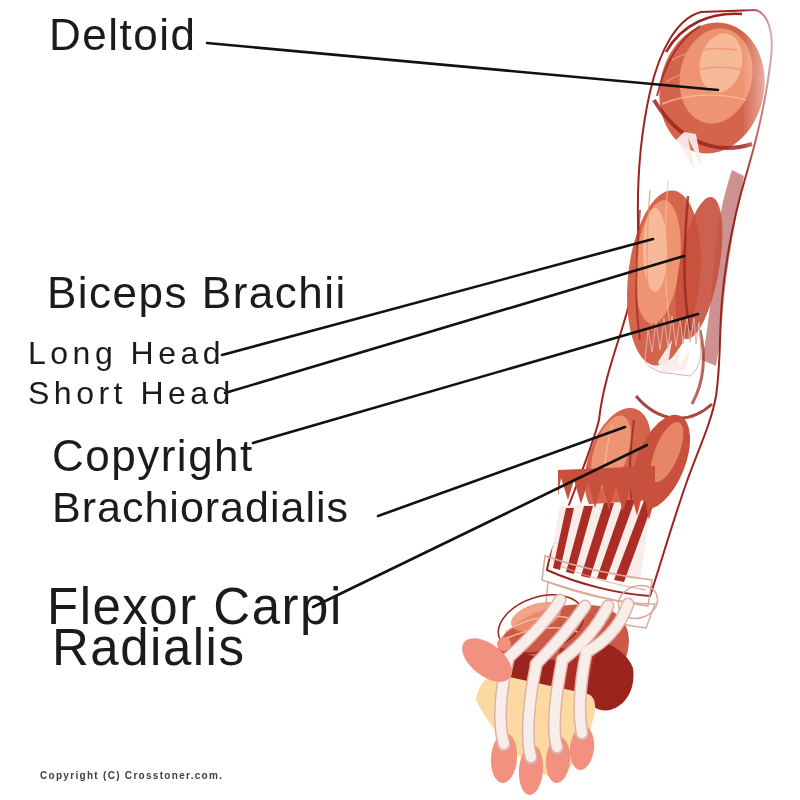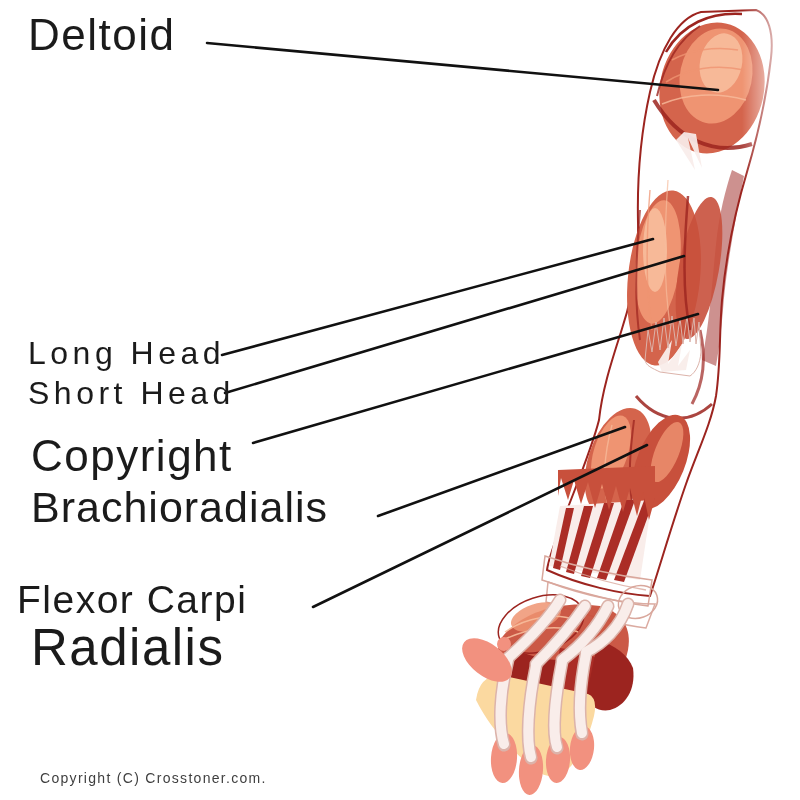--- a/index.html
+++ b/index.html
@@ -1,31 +1,31 @@
 <!DOCTYPE html>
 <html style="--ink: #1b1b1b; --line: #111111; --copy-ink: #3f3f3f; --muscle-base: #c8503c; --muscle-mid: #d4644c; --muscle-deep: #9c241f; --muscle-dark: #ab2d26; --muscle-hi: #ef9472; --muscle-light: #f7bc9c; --tendon: #f9edea; --tendon-edge: #dcb3aa; --wrap: #f5e2dc; --wrap-edge: #d9a79c; --skin-tip: #f2917f; --fat-yellow: #fbd9a0;"><head>
 <meta charset="utf-8">
 <style>
   html,body{margin:0;padding:0;background:#fff;}
   .stage{position:relative;width:800px;height:800px;background:#fff;overflow:hidden;
          font-family:"Liberation Sans", sans-serif;}
   .lbl{position:absolute;color:var(--ink,#1b1b1b);white-space:nowrap;line-height:1.04;
        font-weight:400;}
-  .lbl-large{font-size:44px;letter-spacing:1.5px;}
+  .lbl-large{font-size:44px;letter-spacing:1.5px;margin-left:21px;}
   .lbl-small{font-size:32px;letter-spacing:4.5px;}
   .lab-deltoid{left:28px;top:12px;}
   .lab-biceps{left:26px;top:270px;}
   .lab-long{left:28px;top:337px;}
   .lab-short{left:28px;top:377px;}
   .lab-brachialis{left:31px;top:433px;}
   .lab-brachio{left:31px;top:485px;font-size:43px;letter-spacing:1px;text-align:right;}
-  .lab-flexor{left:17px;top:580px;font-size:39px;}
+  .lab-flexor{left:26px;top:580px;font-size:51px;}
   .lab-radialis{left:31px;top:621px;font-size:51px;}
-  .copyright{left:40px;top:771px;font-size:14px;letter-spacing:1.3px;
-             color:var(--copy-ink,#3f3f3f);}
+  .copyright{left:40px;top:771px;font-size:10px;letter-spacing:1.3px;
+             color:var(--copy-ink,#3f3f3f);font-weight:bold;}
   svg{position:absolute;left:0;top:0;}
   .leader{stroke:var(--line,#111);stroke-width:2.6;stroke-linecap:round;fill:none;}
   .f-base{fill:var(--muscle-base,#c8503c);} .f-mid{fill:var(--muscle-mid,#d4644c);}
   .f-deep{fill:var(--muscle-deep,#9c241f);} .f-dark{fill:var(--muscle-dark,#ab2d26);}
   .f-hi{fill:var(--muscle-hi,#ef9472);}     .f-light{fill:var(--muscle-light,#f7bc9c);}
   .f-tendon{fill:var(--tendon,#f9edea);}    .f-wrap{fill:var(--wrap,#f5e2dc);}
   .f-tip{fill:var(--skin-tip,#f2917f);}     .f-fat{fill:var(--fat-yellow,#fbd9a0);}
   .s-deep{stroke:var(--muscle-deep,#9c241f);fill:none;}
   .s-light{stroke:var(--muscle-light,#f7bc9c);fill:none;}
   .s-hi{stroke:var(--muscle-hi,#ef9472);fill:none;}
@@ -174,20 +174,21 @@
       <line class="leader" x1="207" y1="43" x2="718" y2="90"></line>
       <line class="leader" x1="222" y1="355" x2="653" y2="239"></line>
       <line class="leader" x1="225" y1="393" x2="684" y2="256"></line>
       <line class="leader" x1="253" y1="443" x2="698" y2="314"></line>
       <line class="leader" x1="378" y1="516" x2="625" y2="427"></line>
       <line class="leader" x1="313" y1="607" x2="647" y2="445"></line>
     </g>
   </svg>
 
   <div class="lbl lbl-large lab-deltoid">Deltoid</div>
+  <div class="lbl lbl-large lab-biceps">Biceps Brachii</div>
   <div class="lbl lbl-small lab-long">Long Head</div>
   <div class="lbl lbl-small lab-short">Short Head</div>
   <div class="lbl lbl-large lab-brachialis">Copyright</div>
   <div class="lbl lbl-large lab-brachio">Brachioradialis</div>
   <div class="lbl lbl-large lab-flexor">Flexor Carpi</div>
   <div class="lbl lbl-large lab-radialis">Radialis</div>
 
   <div class="lbl copyright">Copyright (C) Crosstoner.com.</div>
 </div>
 

